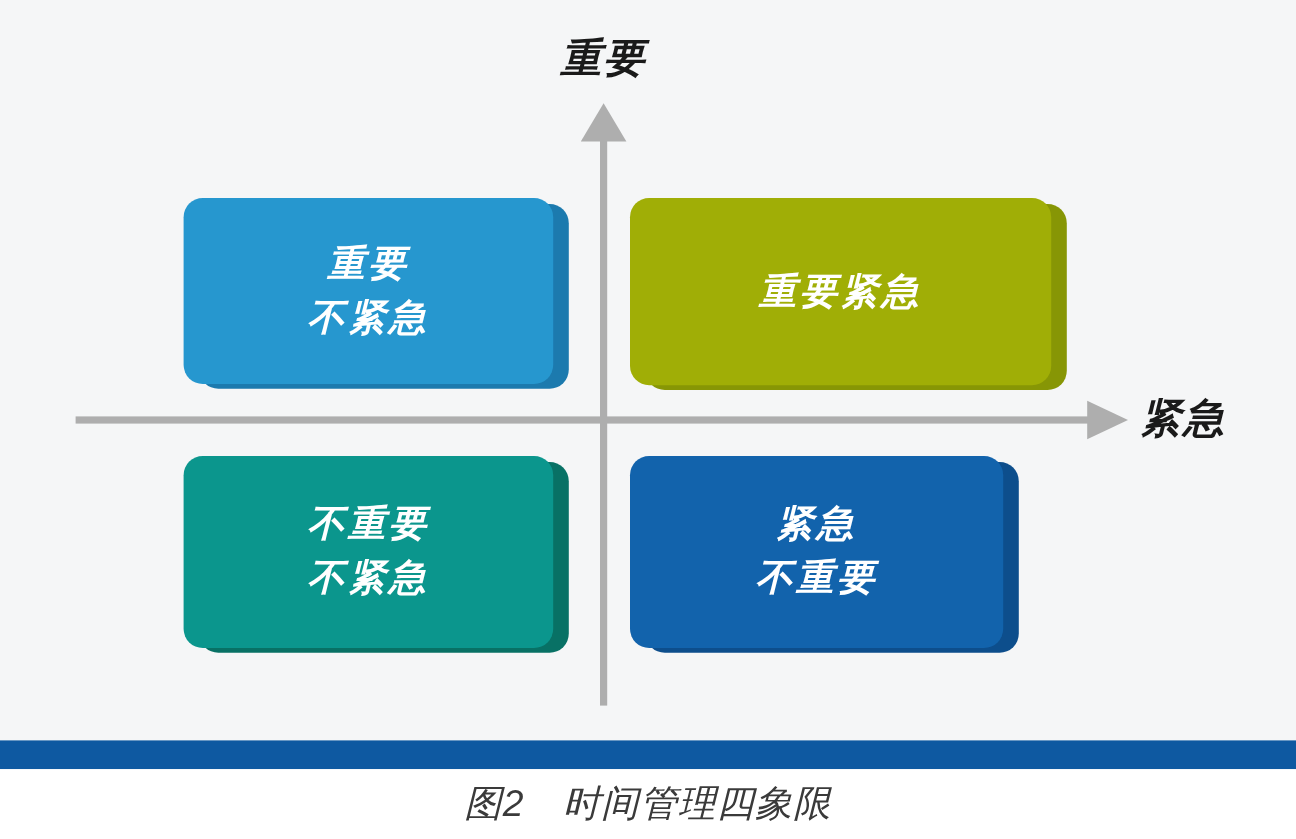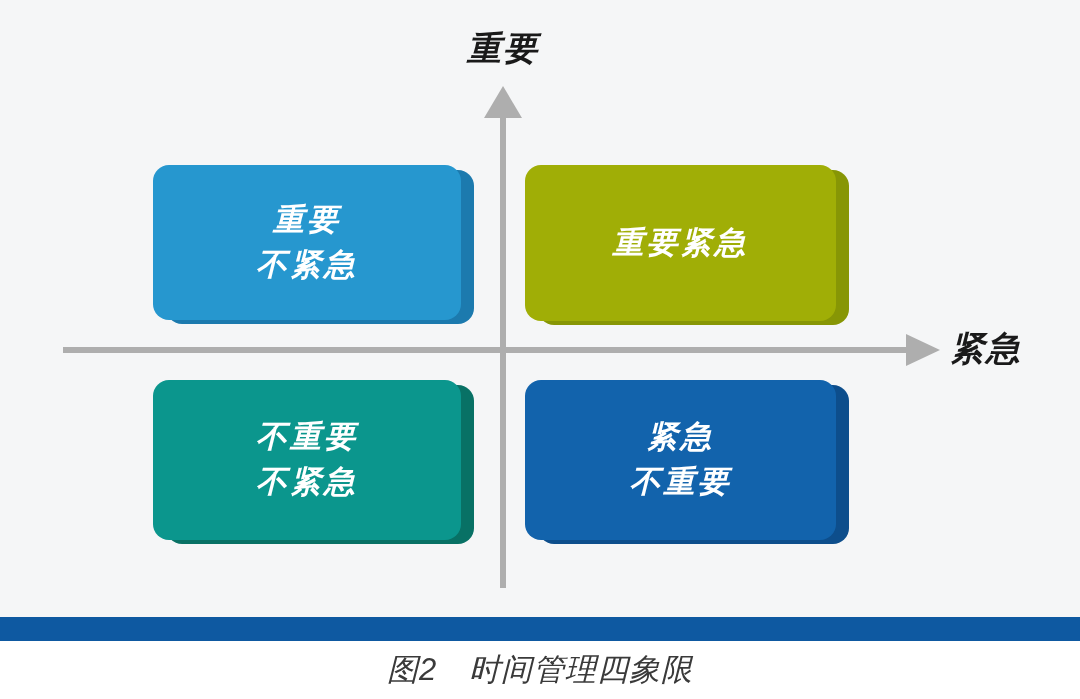--- a/index.html
+++ b/index.html
@@ -38,21 +38,21 @@
     font-size: 34px; font-weight: bold; letter-spacing: 2px; white-space: nowrap;
   }
   .x-axis-label {
     position: absolute; left: 950px; top: 350px; transform: translateY(-52%);
     font-size: 34px; font-weight: bold; letter-spacing: 2px; white-space: nowrap;
   }
 
   
   .q { position: absolute; }
   .q-tl { left: 153px; top: 165px; width: 321px; height: 159px; }
-  .q-tr { left: 525px; top: 165px; width: 324px; height: 160px; }
+  .q-tr { left: 525px; top: 165px; width: 364px; height: 160px; }
   .q-bl { left: 153px; top: 380px; width: 321px; height: 164px; }
   .q-br { left: 525px; top: 380px; width: 324px; height: 164px; }
   .q-edge {
     position: absolute; left: 13px; top: 5px; right: 0; bottom: 0;
     border-radius: 16px;
   }
   .q-face {
     position: absolute; left: 0; top: 0; right: 13px; bottom: 4px;
     border-radius: 16px;
     display: flex; flex-direction: column; align-items: center; justify-content: center;

